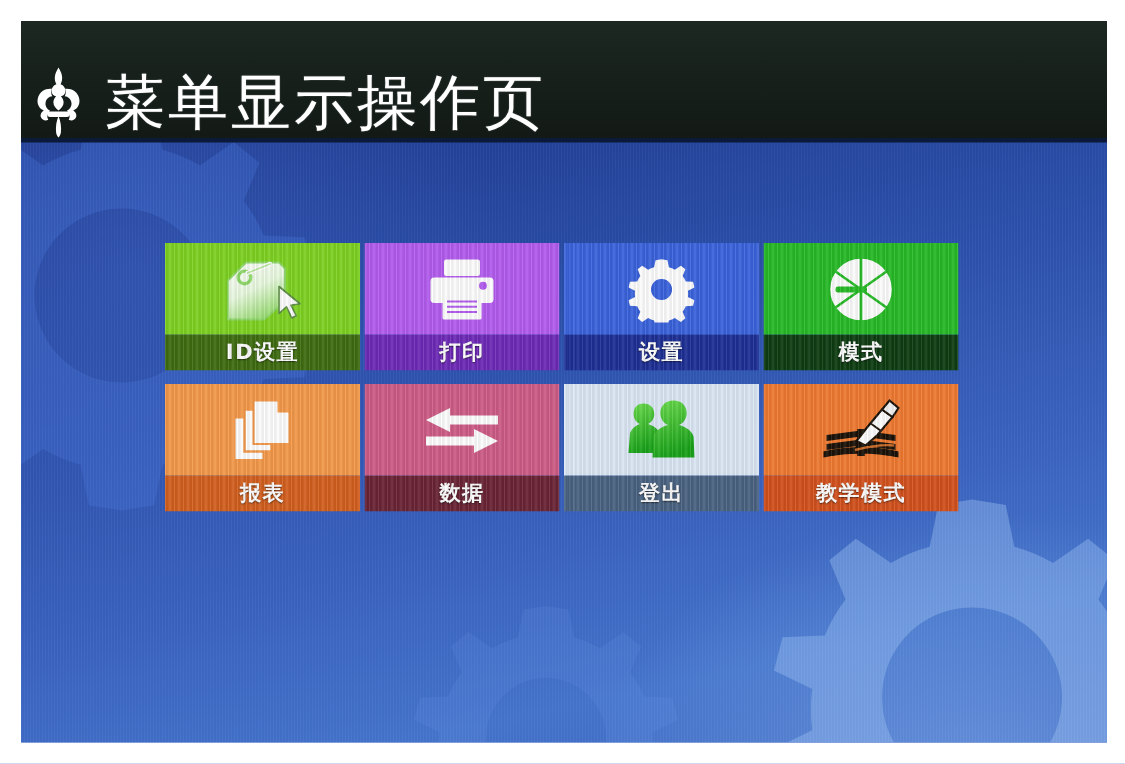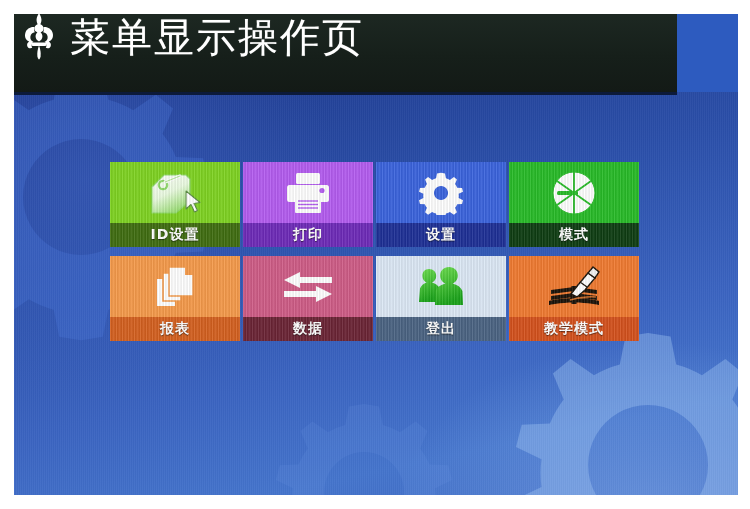--- a/index.html
+++ b/index.html
@@ -20,25 +20,25 @@
     height: 481px;
     overflow: hidden;
     background: #2d5bbf;
   }
 
   
   #header-bar {
     position: absolute;
     left: 0;
     top: 0;
-    width: 663px;
+    width: 724px;
     height: 78px;
     background: linear-gradient(180deg, #1d2822 0%, #161f1a 55%, #131a16 100%);
     display: flex;
-    align-items: flex-start;
+    align-items: flex-end;
     padding-left: 8px;
     z-index: 30;
   }
   #header-bar::after {
     content: "";
     position: absolute;
     left: 0; right: 0; bottom: -3px;
     height: 3px;
     background: #0c1a3a;
   }

